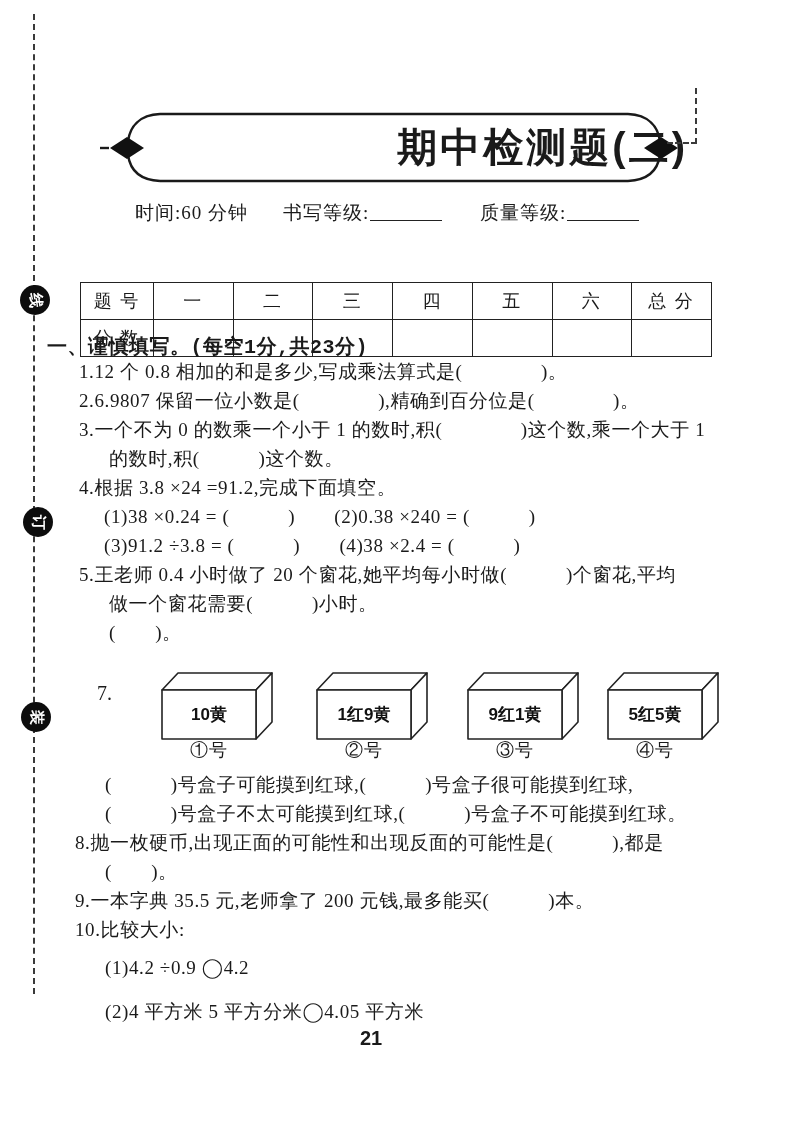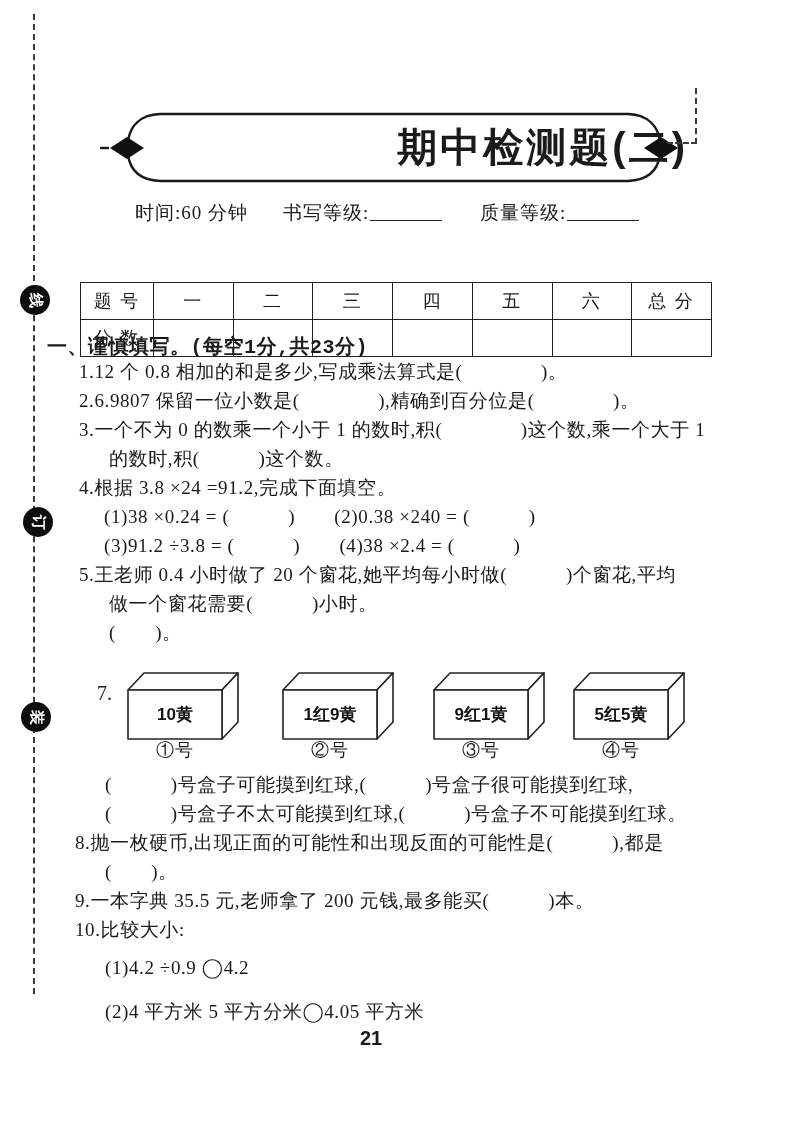--- a/index.html
+++ b/index.html
@@ -40,21 +40,21 @@
   .q-lines{position:absolute;left:4px;top:357px;width:793px;font-size:19px;letter-spacing:0.6px;}
   .q-lines-after{position:absolute;left:0;width:793px;font-size:19px;letter-spacing:0.6px;}
   .q-line{height:29px;line-height:29px;white-space:nowrap;}
   .ind0{padding-left:75px;}
   .ind1{padding-left:105px;}
   .ind2{padding-left:100px;}
   .ind3{padding-left:105px;height:40px;line-height:40px;padding-top:4px;}
   
   .boxes-row{position:absolute;left:0;top:676px;width:793px;height:94px;}
   .q7-num{position:absolute;left:97px;top:6px;font-size:20px;}
-  .box-group{position:absolute;top:-4px;width:114px;}
+  .box-group{position:absolute;top:-4px;width:114px;margin-left:34px;}
   .box-tag{position:absolute;top:66px;left:0;width:96px;text-align:center;
     font-size:18px;letter-spacing:1px;}
   .box-face-label{font-family:"Liberation Sans","DejaVu Sans",sans-serif;
     font-weight:bold;font-size:17px;}
   
   .page-number{position:absolute;left:360px;top:1027px;font-size:20px;font-weight:bold;
     font-family:"Liberation Sans","DejaVu Sans",sans-serif;}
 </style>
 </head>
 <body>

